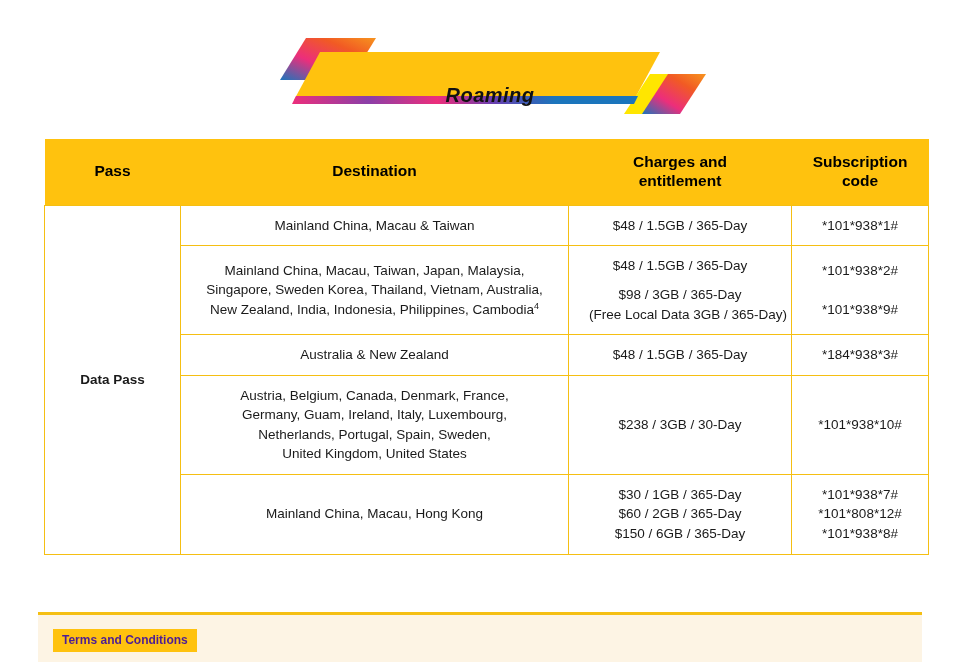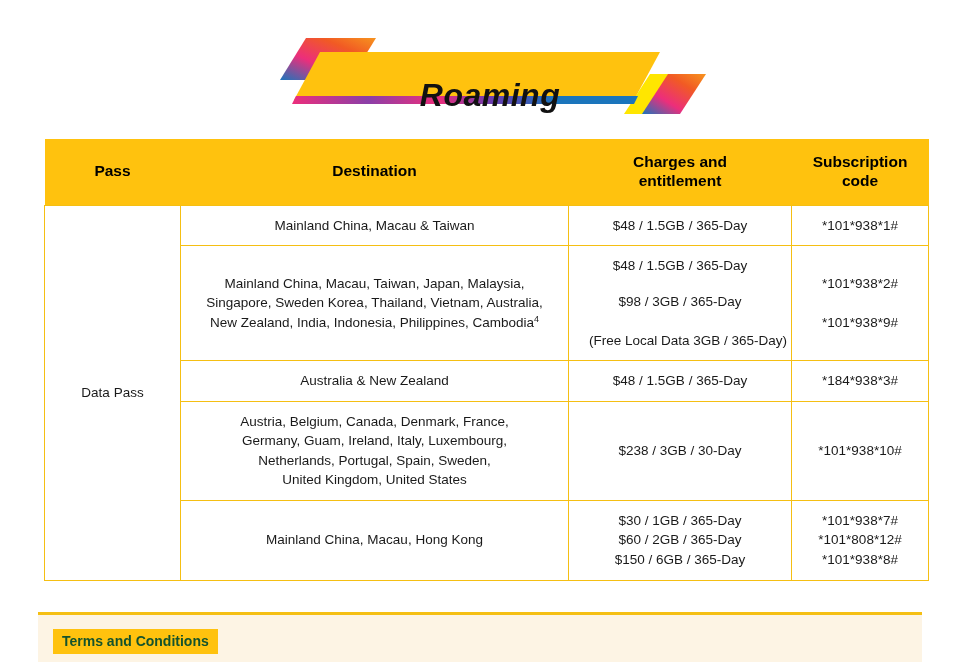--- a/index.html
+++ b/index.html
@@ -21,21 +21,21 @@
     position: absolute;
     left: 0; top: 30px;
     width: 960px; height: 86px;
   }
   .banner-svg { display: block; }
   .banner-title {
     position: absolute;
     left: 300px; top: 30px;
     width: 380px; height: 70px;
     display: flex; align-items: center; justify-content: center;
-    font-size: 32px;
+    font-size: 20px;
     font-weight: bold;
     font-style: italic;
     letter-spacing: 0.5px;
     color: #111111;
     pointer-events: none;
   }
 
   
   .table-wrap {
     position: absolute;
@@ -71,21 +71,21 @@
     border: 1px solid #F5BF13;
     font-size: 13.5px;
     line-height: 1.45;
     text-align: center;
     vertical-align: middle;
     padding: 10px 20px;
     color: #1a1a1a;
   }
   td.pass-cell {
     font-size: 15px;
-    font-weight: normal;
+    font-weight: bold;
     border-left: 1px solid #F5BF13;
     color: #000000;
   }
   td.dest-cell  { }
   td.chg-cell   { }
   td.sub-cell   { }
 
   .multi > div { white-space: nowrap; }
   .multi > div + div { }
   .dest-lines > div { white-space: nowrap; }
@@ -100,22 +100,22 @@
     width: 884px;
     height: 50px;
     background: #FDF4E4;
     border-top: 3px solid #F5BF13;
   }
   .tnc {
     position: absolute;
     left: 15px;
     top: 14px;
     background: #FFC20E;
-    color: #14532d;
-    font-size: 14px;
+    color: #4c1d95;
+    font-size: 12px;
     font-weight: bold;
     padding: 4px 9px 5px 9px;
     white-space: nowrap;
   }
 </style>
 </head>
 <body>
 
 <div class="banner-wrap">
   <svg class="banner-svg" width="960" height="86" viewBox="0 0 960 86">
@@ -190,22 +190,22 @@
         <td class="dest-cell">
           <div class="dest-lines">
             <div>Mainland China, Macau, Taiwan, Japan, Malaysia,</div>
             <div>Singapore, Sweden Korea, Thailand, Vietnam, Australia,</div>
             <div><span>New Zealand, India, Indonesia, Philippines, Cambodia</span><sup>4</sup></div>
           </div>
         </td>
         <td class="chg-cell">
           <div class="multi">
             <div>$48 / 1.5GB / 365-Day</div>
-            <div style="margin-top:16px">$98 / 3GB / 365-Day</div>
-            <div style="margin-top:19px">(Free Local Data 3GB / 365-Day)</div>
+            <div style="margin-top:9px">$98 / 3GB / 365-Day</div>
+            <div style="margin-top:0">(Free Local Data 3GB / 365-Day)</div>
           </div>
         </td>
         <td class="sub-cell">
           <div class="multi">
             <div>*101*938*2#</div>
             <div style="margin-top:20px">*101*938*9#</div>
           </div>
         </td>
       </tr>
 

